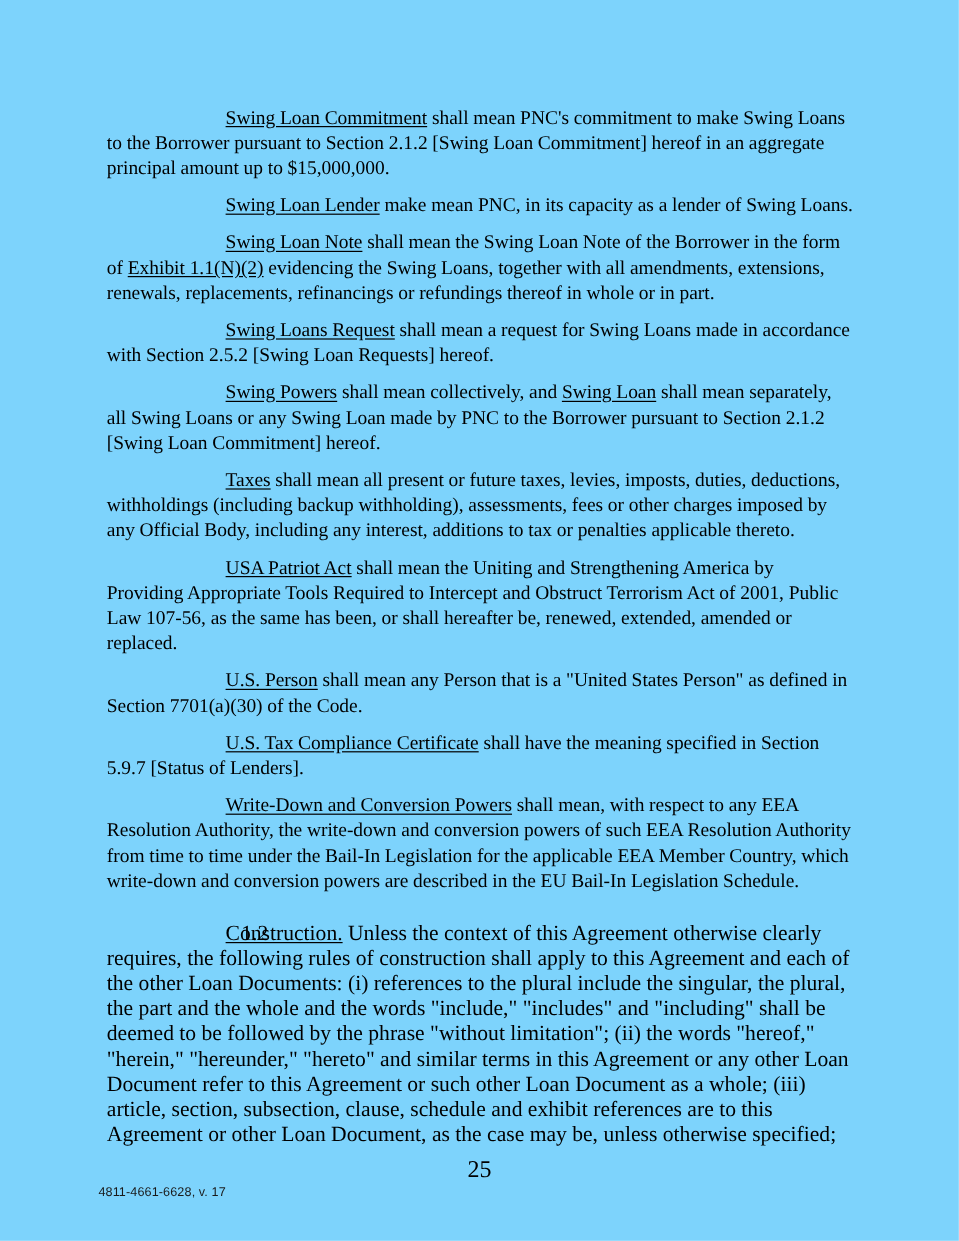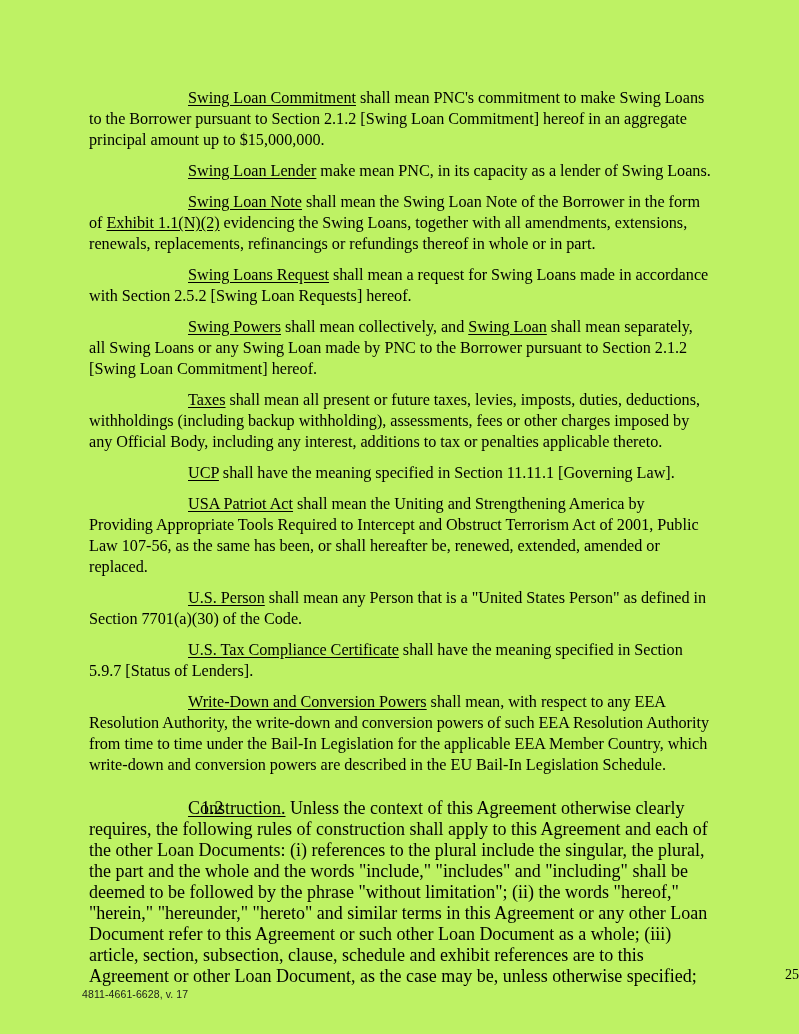--- a/index.html
+++ b/index.html
@@ -17,21 +17,21 @@
     color: #000000;
     -webkit-font-smoothing: none;
   }
 
   .page {
     position: absolute;
     left: 0;
     top: 0;
     width: 799px;
     height: 1034px;
-    background: #bef264;
+    background: #7dd3fc;
   }
 
   .content {
     position: absolute;
     left: 89px;
     top: 88px;
     width: 622px;
   }
 
   p.para {
@@ -60,23 +60,23 @@
   .defterm {
     text-decoration: underline;
     text-underline-offset: 1.5px;
   }
 
   .footer-page-number {
     position: absolute;
     left: 0;
     top: 965px;
     width: 799px;
-    text-align: right;
+    text-align: center;
     font-family: "Liberation Serif", "DejaVu Serif", serif;
-    font-size: 14px;
+    font-size: 20px;
     line-height: 20px;
   }
 
   .footer-docref {
     position: absolute;
     left: 82px;
     top: 987px;
     font-family: "Liberation Sans", "DejaVu Sans", sans-serif;
     font-size: 10.5px;
     line-height: 14px;
@@ -98,21 +98,20 @@
     <p class="para"><span class="defterm">Swing Loan Lender</span><span> make mean PNC, in its capacity as a lender of Swing Loans.</span></p>
 
     <p class="para"><span class="defterm">Swing Loan Note</span><span> shall mean the Swing Loan Note of the Borrower in the form of </span><span class="defterm">Exhibit 1.1(N)(2)</span><span> evidencing the Swing Loans, together with all amendments, extensions, renewals, replacements, refinancings or refundings thereof in whole or in part.</span></p>
 
     <p class="para"><span class="defterm">Swing Loans Request</span><span> shall mean a request for Swing Loans made in accordance with Section 2.5.2 [Swing Loan Requests] hereof.</span></p>
 
     <p class="para"><span class="defterm">Swing Powers</span><span> shall mean collectively, and </span><span class="defterm">Swing Loan</span><span> shall mean separately, all Swing Loans or any Swing Loan made by PNC to the Borrower pursuant to Section 2.1.2 [Swing Loan Commitment] hereof.</span></p>
 
     <p class="para"><span class="defterm">Taxes</span><span> shall mean all present or future taxes, levies, imposts, duties, deductions, withholdings (including backup withholding), assessments, fees or other charges imposed by any Official Body, including any interest, additions to tax or penalties applicable thereto.</span></p>
 
-    <p class="para"><span class="defterm">UCP</span><span> shall have the meaning specified in Section 11.11.1 [Governing Law].</span></p>
 
     <p class="para"><span class="defterm">USA Patriot Act</span><span> shall mean the Uniting and Strengthening America by Providing Appropriate Tools Required to Intercept and Obstruct Terrorism Act of 2001, Public Law 107-56, as the same has been, or shall hereafter be, renewed, extended, amended or replaced.</span></p>
 
     <p class="para"><span class="defterm">U.S. Person</span><span> shall mean any Person that is a "United States Person" as defined in Section 7701(a)(30) of the Code.</span></p>
 
     <p class="para"><span class="defterm">U.S. Tax Compliance Certificate</span><span> shall have the meaning specified in Section 5.9.7 [Status of Lenders].</span></p>
 
 
     <p class="para"><span class="defterm">Write-Down and Conversion Powers</span><span> shall mean, with respect to any EEA Resolution Authority, the write-down and conversion powers of such EEA Resolution Authority from time to time under the Bail-In Legislation for the applicable EEA Member Country, which write-down and conversion powers are described in the EU Bail-In Legislation Schedule.</span></p>
 

